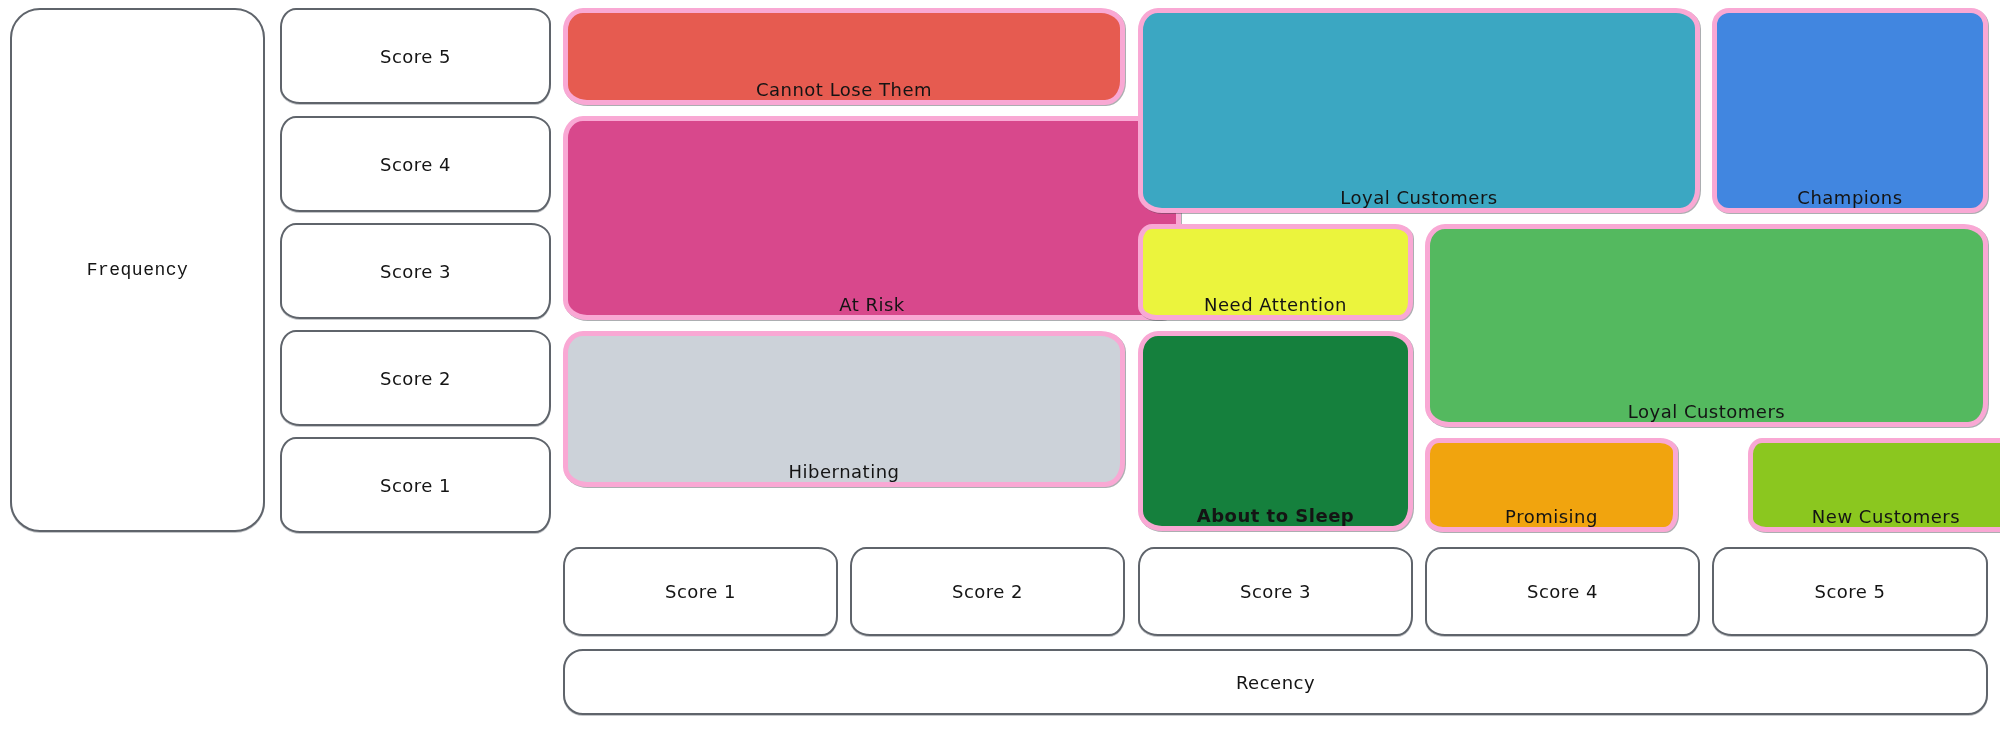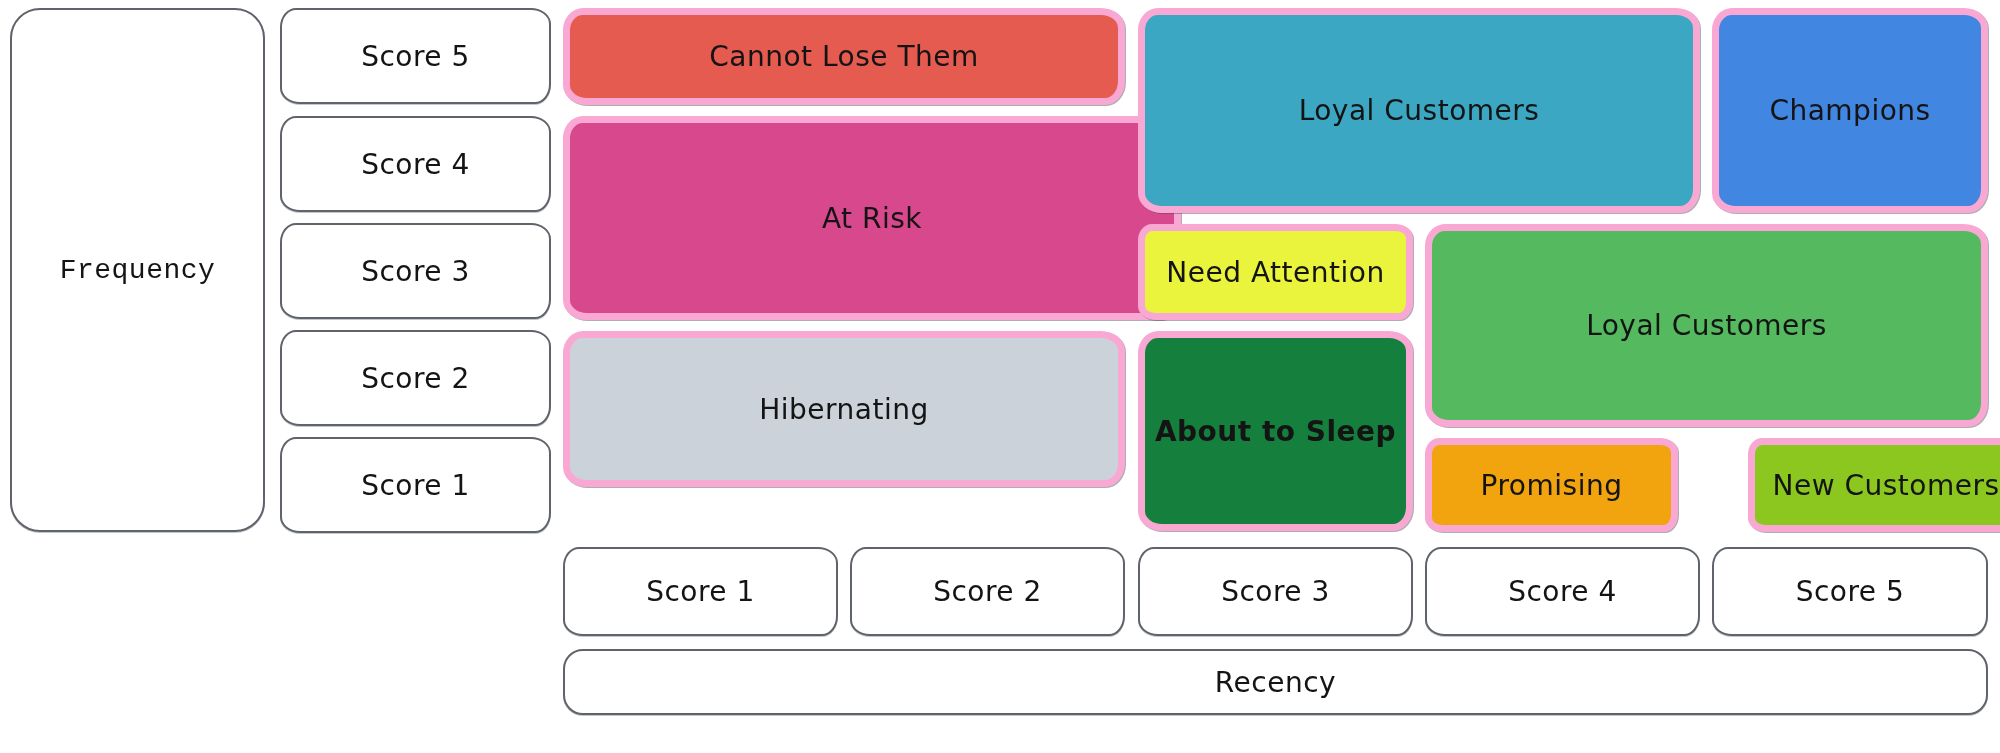--- a/index.html
+++ b/index.html
@@ -16,54 +16,55 @@
     overflow: hidden;
   }
   .box {
     position: absolute;
     display: flex;
     align-items: center;
     justify-content: center;
     box-sizing: border-box;
     text-align: center;
     color: #141414;
-    font-size: 28px;
+    font-size: 18px;
     font-weight: 500;
     letter-spacing: 0.5px;
     white-space: nowrap;
   }
   
   .plain {
     background: #ffffff;
     border: 2px solid #5f646b;
     border-radius: 16px 20px 16px 20px / 19px 16px 20px 16px;
     box-shadow: 0 1px 0 rgba(90,95,102,0.35);
   }
   
   .seg {
-    border: 7px solid #f9a8d4;
+    border: 5px solid #f9a8d4;
     border-radius: 20px 24px 20px 24px / 22px 20px 24px 20px;
     box-shadow: 1px 1px 0 rgba(70,75,82,0.45);
+    align-items: flex-end;
   }
 
   
   .freq-axis   { left: 10px;  top: 8px;   width: 255px; height: 524px; border-radius: 30px; font-family: Liberation Mono, monospace; }
   .fcol        { left: 280px; width: 271px; height: 96px; }
   .f5 { top: 8px; }
   .f4 { top: 116px; }
   .f3 { top: 223px; }
   .f2 { top: 330px; }
   .f1 { top: 437px; }
 
   
   .cannot-lose  { left: 563px;  top: 8px;   width: 562px; height: 97px;  }
   .at-risk      { left: 563px;  top: 116px; width: 618px; height: 204px; }
   .hibernating  { left: 563px;  top: 331px; width: 562px; height: 156px; }
   .loyal-teal   { left: 1138px; top: 8px;   width: 562px; height: 205px; }
-  .champions    { left: 1712px; top: 8px;   width: 276px; height: 205px; }
+  .champions    { left: 1712px; top: 8px;   width: 276px; height: 205px; border-radius: 17px; }
   .need-attn    { left: 1138px; top: 224px; width: 275px; height: 96px;  border-radius: 14px 18px 14px 18px / 16px 14px 18px 14px; }
   .loyal-green  { left: 1425px; top: 224px; width: 563px; height: 203px; }
   .about-sleep  { left: 1138px; top: 331px; width: 275px; height: 200px; }
   .promising    { left: 1425px; top: 438px; width: 253px; height: 94px;  border-radius: 14px 18px 14px 18px / 16px 14px 18px 14px; }
   .new-cust     { left: 1712px; top: 438px; width: 276px; height: 94px;  border-radius: 14px 18px 14px 18px / 16px 14px 18px 14px; margin-left: 36px; }
 
   
   .rrow        { top: 547px; height: 89px; }
   .r1 { left: 563px;  width: 275px; }
   .r2 { left: 850px;  width: 275px; }

